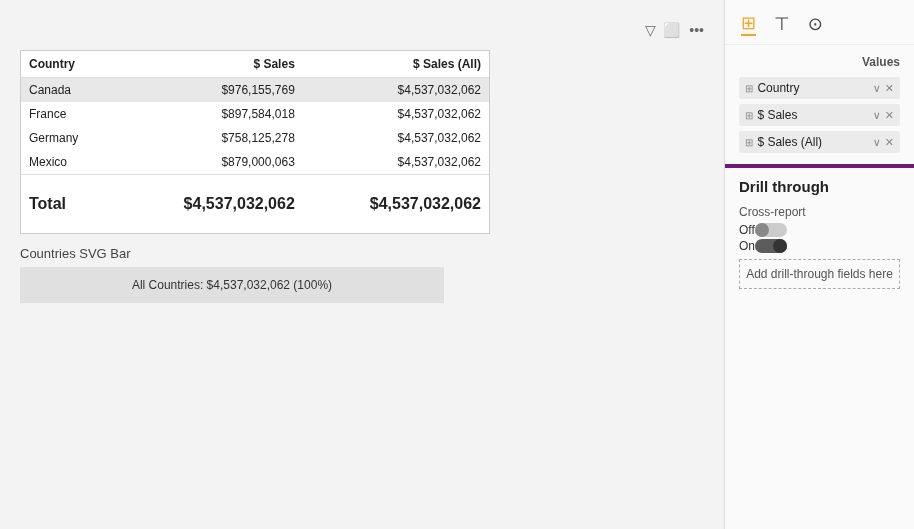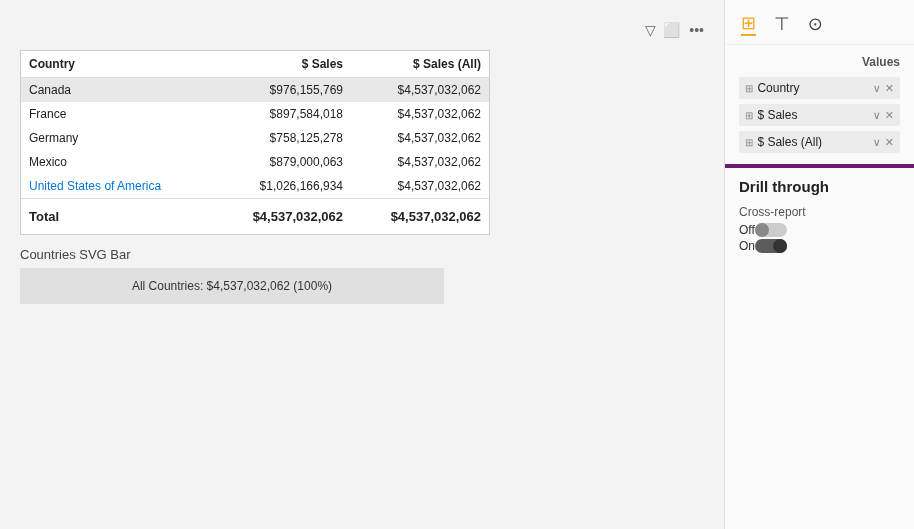--- a/index.html
+++ b/index.html
@@ -78,23 +78,23 @@
 
     tbody tr.selected {
       background: #e8e8e8;
     }
 
     tbody tr td.country-link {
       color: #0078d4;
     }
 
     tfoot tr td {
-      padding: 10px 8px;
+      padding: 20px 8px;
       font-weight: 700;
-      font-size: 13px;
+      font-size: 16px;
       border-top: 1px solid #ddd;
       color: #222;
     }
 
     tfoot tr td:nth-child(2),
     tfoot tr td:nth-child(3) {
       text-align: right;
     }
 
     .contextual-label {
@@ -306,25 +306,20 @@
             <tr>
               <td>Germany</td>
               <td>$758,125,278</td>
               <td>$4,537,032,062</td>
             </tr>
             <tr>
               <td>Mexico</td>
               <td>$879,000,063</td>
               <td>$4,537,032,062</td>
             </tr>
-            <tr>
-              <td class="country-link">United States of America</td>
-              <td>$1,026,166,934</td>
-              <td>$4,537,032,062</td>
-            </tr>
           </tbody>
         <tfoot>
           <tr>
             <td>Total</td>
             <td>$4,537,032,062</td>
             <td>$4,537,032,062</td>
           </tr>
         </tfoot>
       </table>
     </div>
@@ -391,14 +386,15 @@
       </div>
     </div>
 
     <div class="toggle-wrap">
       <span class="toggle-text">On</span>
       <div class="toggle-track on">
         <div class="toggle-thumb"></div>
       </div>
     </div>
 
+    <button class="drill-add-btn">Add drill-through fields here</button>
   </div>
 </div>
 
 </body></html>

